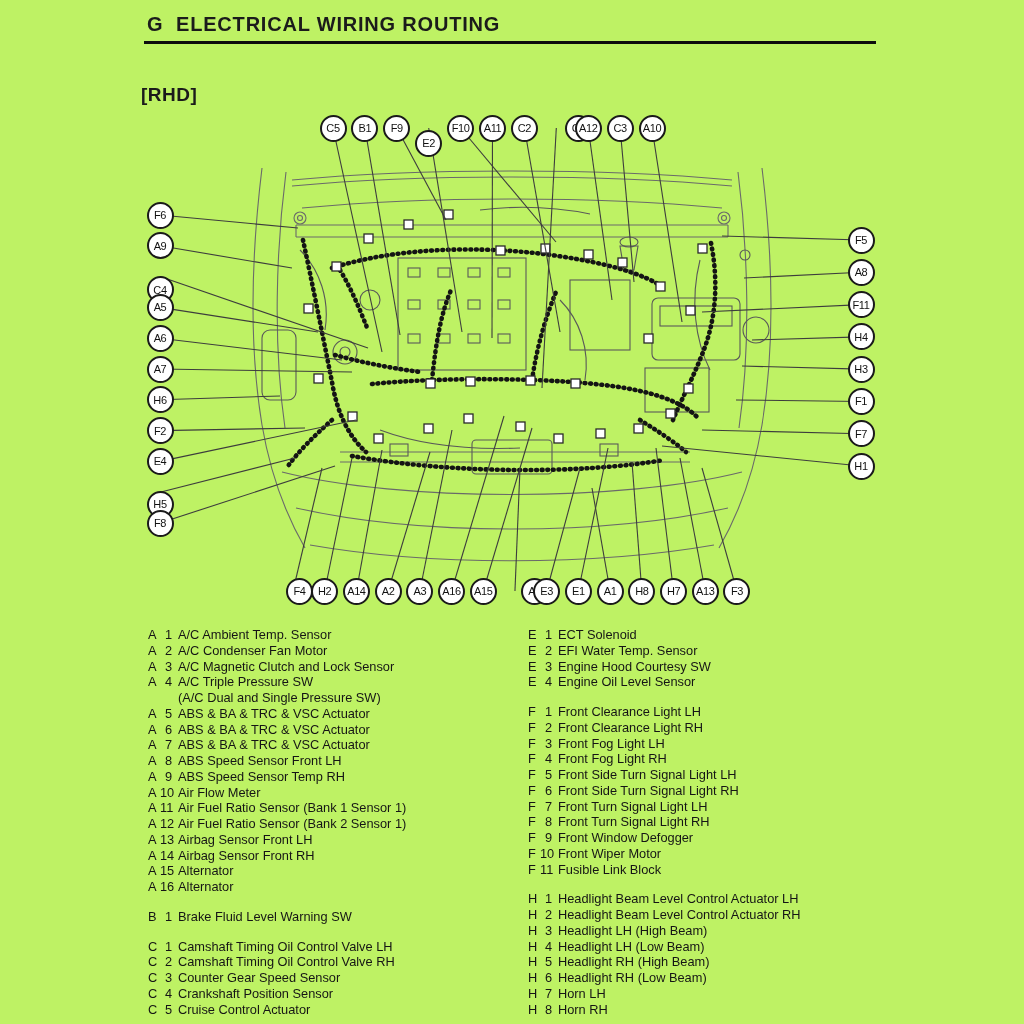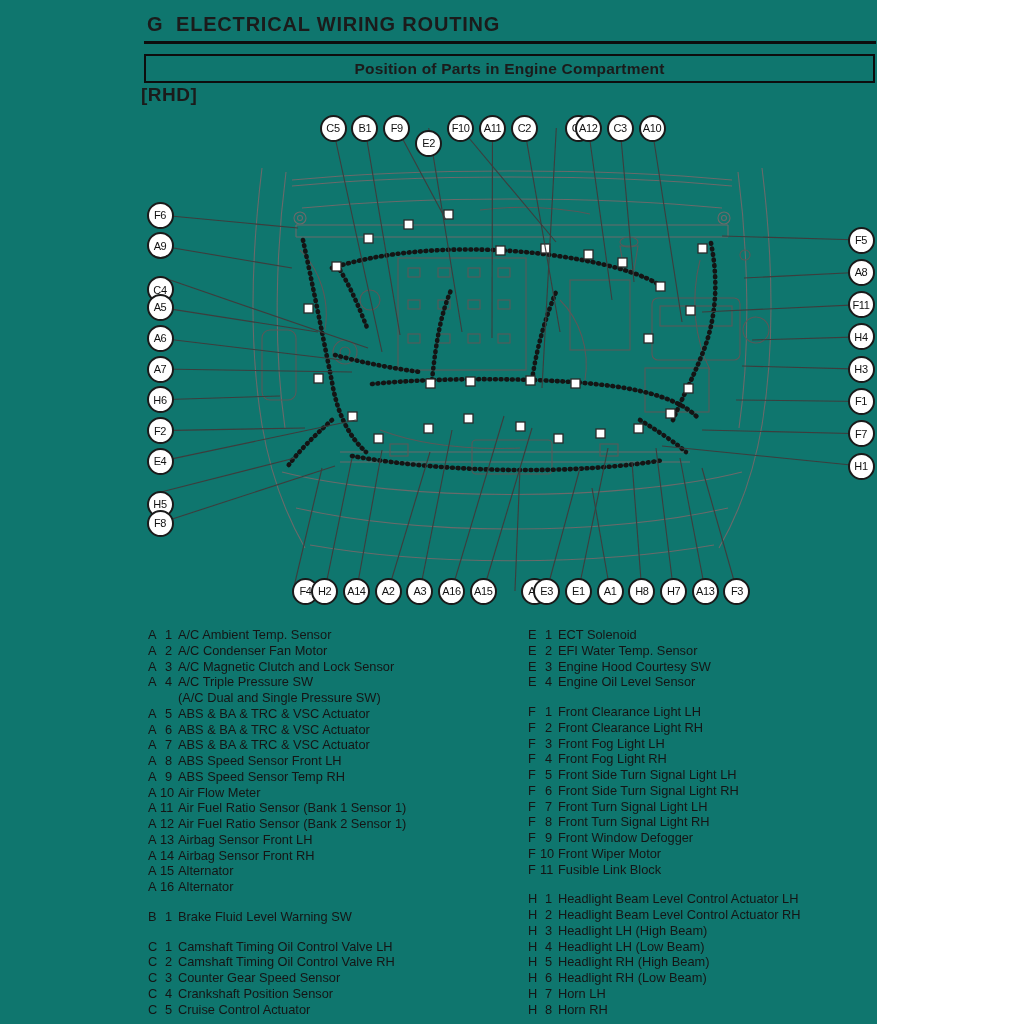--- a/index.html
+++ b/index.html
@@ -1,17 +1,17 @@
 <!DOCTYPE html>
 <html><head>
 <meta charset="utf-8">
 <style>
   html,body{margin:0;padding:0;background:#ffffff;}
   body{width:1024px;height:1024px;font-family:"Liberation Sans",sans-serif;color:#1b1b1b;}
-  .page{position:relative;width:877px;height:1024px;overflow:hidden;background:#0f766e;}
+  .page{position:relative;width:1024px;height:1024px;overflow:hidden;background:#bef264;}
 
   .title{position:absolute;left:147px;top:13px;font-size:20px;font-weight:bold;letter-spacing:.8px;white-space:pre;}
   .title-rule{position:absolute;left:144px;top:41px;width:732px;height:3px;background:#0d0d0d;}
   .subtitle-box{position:absolute;left:144px;top:54px;width:727px;height:25px;border:2px solid #0d0d0d;
                 display:flex;align-items:center;justify-content:center;}
   .subtitle-box span{font-size:15.5px;font-weight:bold;letter-spacing:.2px;}
   .variant{position:absolute;left:141px;top:84px;font-size:19px;font-weight:bold;letter-spacing:.5px;}
 
   svg.draw{position:absolute;left:0;top:0;width:1024px;height:1024px;}
 
@@ -28,23 +28,20 @@
   .llet{display:inline-block;width:12px;}
   .lnum{display:inline-block;width:12px;text-align:right;margin-right:6px;}
 </style>
 </head>
 <body>
 
 <div class="page">
 
   <div class="title">G  ELECTRICAL WIRING ROUTING</div>
   <div class="title-rule"></div>
-  <div class="subtitle-box">
-    <span>Position of Parts in Engine Compartment</span>
-  </div>
   <div class="variant">[RHD]</div>
 
   <svg class="draw" viewBox="0 0 1024 1024">
 
     <g stroke="#6a6a6a" stroke-width="1.1" fill="none">
       <path d="M262,168 C252,250 248,340 262,425 C270,472 286,515 305,548"></path>
       <path d="M286,172 C276,250 273,345 285,428"></path>
       <path d="M762,168 C772,250 776,340 762,425 C754,472 738,515 719,548"></path>
       <path d="M738,172 C748,250 751,345 739,428"></path>
       <path d="M292,180 C420,168 604,168 732,180"></path>
@@ -215,21 +212,21 @@
       <div class="callout" style="left: 146.5px; top: 478.7px; margin-top: 12px;">H5</div>
       <div class="callout" style="left: 146.5px; top: 509.5px;">F8</div>
       <div class="callout" style="left: 847.5px; top: 226.5px;">F5</div>
       <div class="callout" style="left: 847.5px; top: 258.79px;">A8</div>
       <div class="callout" style="left: 847.5px; top: 291.08px;">F11</div>
       <div class="callout" style="left: 847.5px; top: 323.37px;">H4</div>
       <div class="callout" style="left: 847.5px; top: 355.66px;">H3</div>
       <div class="callout" style="left: 847.5px; top: 387.95px;">F1</div>
       <div class="callout" style="left: 847.5px; top: 420.24px;">F7</div>
       <div class="callout" style="left: 847.5px; top: 452.53px;">H1</div>
-      <div class="callout" style="left: 292px; top: 577.5px;">F4</div>
+      <div class="callout" style="left: 286px; top: 577.5px;">F4</div>
       <div class="callout" style="left: 311.21px; top: 577.5px;">H2</div>
       <div class="callout" style="left: 342.92px; top: 577.5px;">A14</div>
       <div class="callout" style="left: 374.63px; top: 577.5px;">A2</div>
       <div class="callout" style="left: 406.34px; top: 577.5px;">A3</div>
       <div class="callout" style="left: 438.05px; top: 577.5px;">A16</div>
       <div class="callout" style="left: 469.76px; top: 577.5px;">A15</div>
       <div class="callout" style="left: 521px; top: 577.5px;">A4</div>
       <div class="callout" style="left: 533.18px; top: 577.5px;">E3</div>
       <div class="callout" style="left: 564.89px; top: 577.5px;">E1</div>
       <div class="callout" style="left: 596.6px; top: 577.5px;">A1</div>

